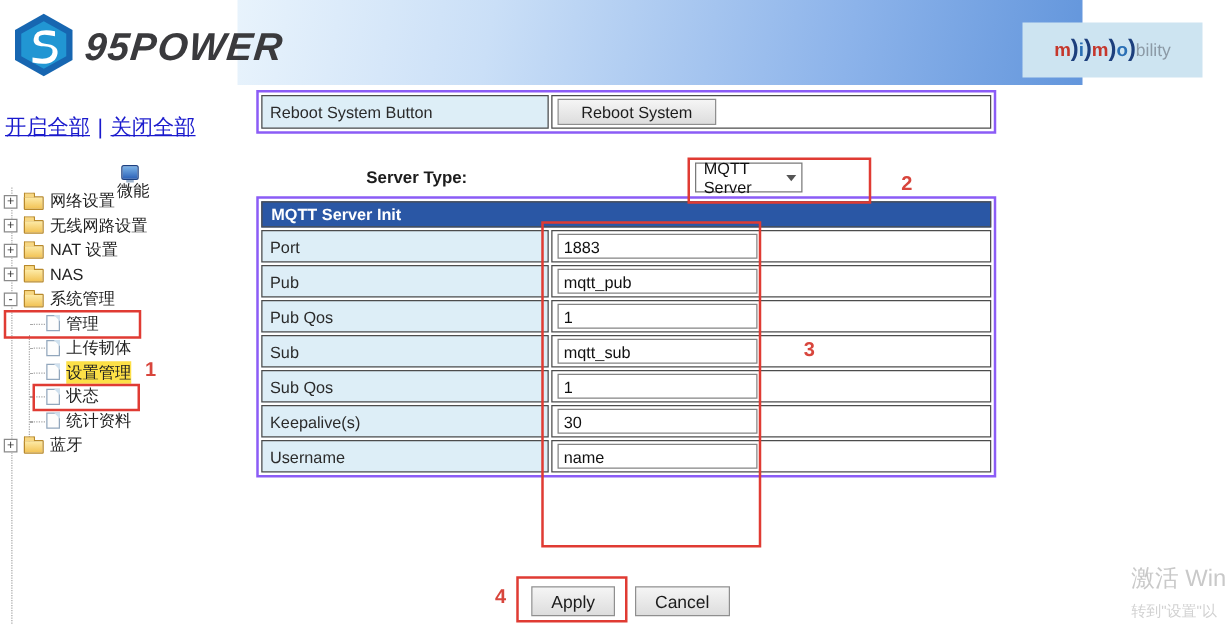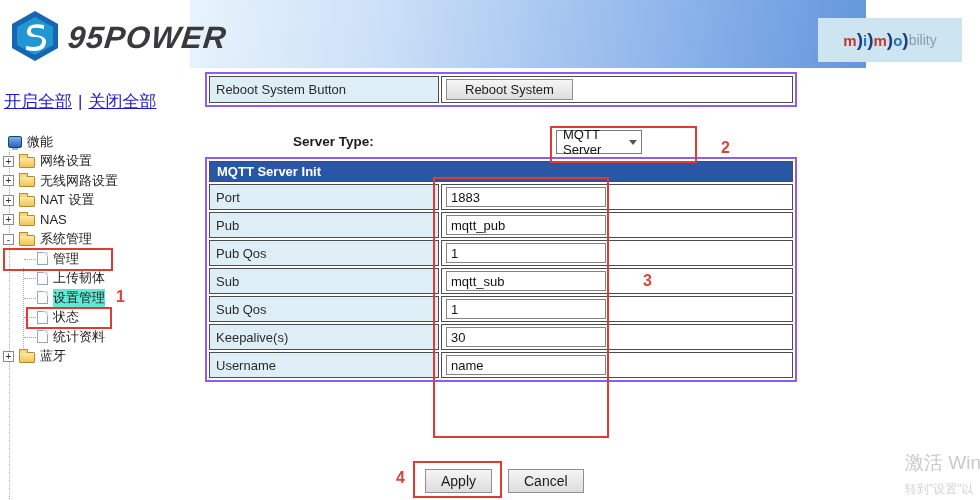--- a/index.html
+++ b/index.html
@@ -32,22 +32,22 @@
   .mm-i, .mm-o { color: #2a6fb5; font-weight: bold; font-size: 15px; }
   .mm-b { color: #8c9aa6; font-size: 14px; }
   
   .tree-links { position: absolute; left: 4px; top: 90px; font-size: 17px; }
   .tree-links a { color: #1a1acd; text-decoration: underline; cursor: pointer; }
   .tree-links .sep { color: #1a1acd; margin: 0 6px; }
   
   .tree { position: absolute; left: 0; top: 132px; width: 200px; }
   .trow { position: relative; height: 19.5px; display: flex; align-items: center; font-size: 13px; color: #222; cursor: pointer; }
   .trow .lbl { margin-left: 5px; white-space: nowrap; }
-  .trow.sel .lbl { background: #5eead4; }
-  .lv-root { padding-left: 8px; }
+  .trow.sel .lbl { background: #fde047; }
+  .lv-root { padding-left: 8px; flex-direction: column; }
   .lv-folder { padding-left: 3px; }
   .lv-doc { padding-left: 37px; }
   .lv-doc::before {
     content: ""; position: absolute; top: 50%; left: 10px; width: 26px;
     border-top: 1px dotted #a8a8a8;
   }
   .lv-doc.sub::before { left: 24px; width: 12px; }
   .trunk { position: absolute; border-left: 1px dotted #a8a8a8; width: 0; }
   .expbox {
     width: 11px; height: 11px; border: 1px solid #8a8a8a; background: #fff;

